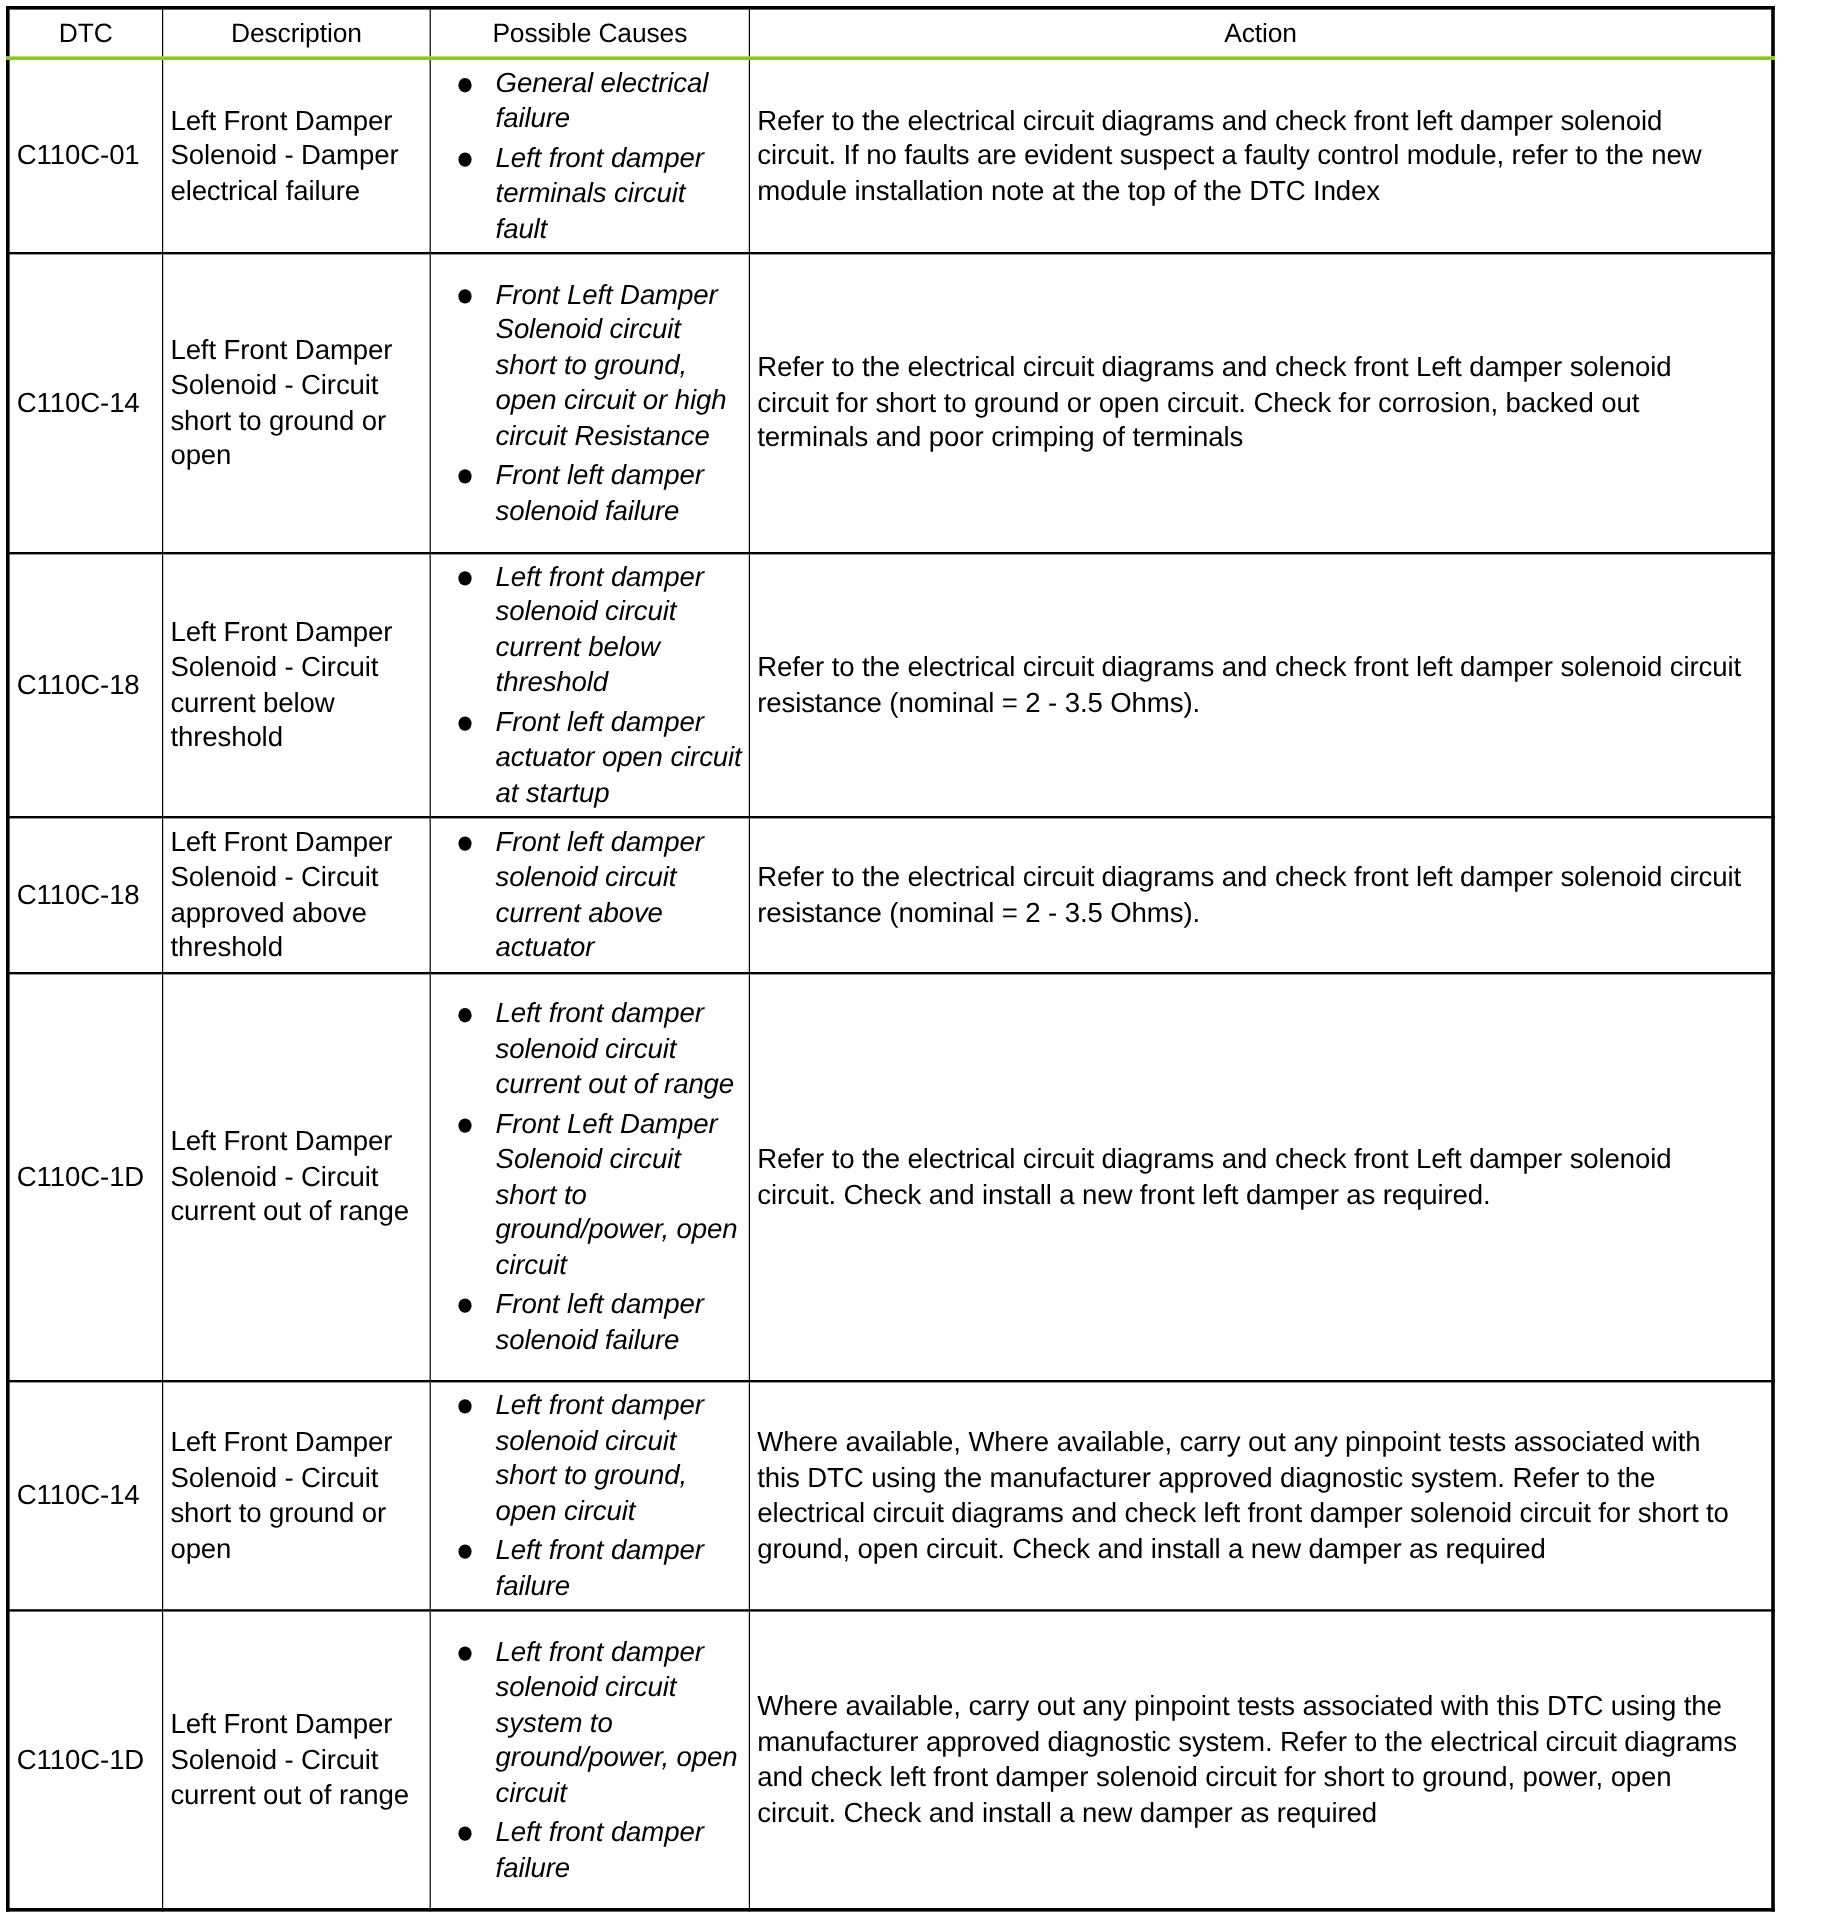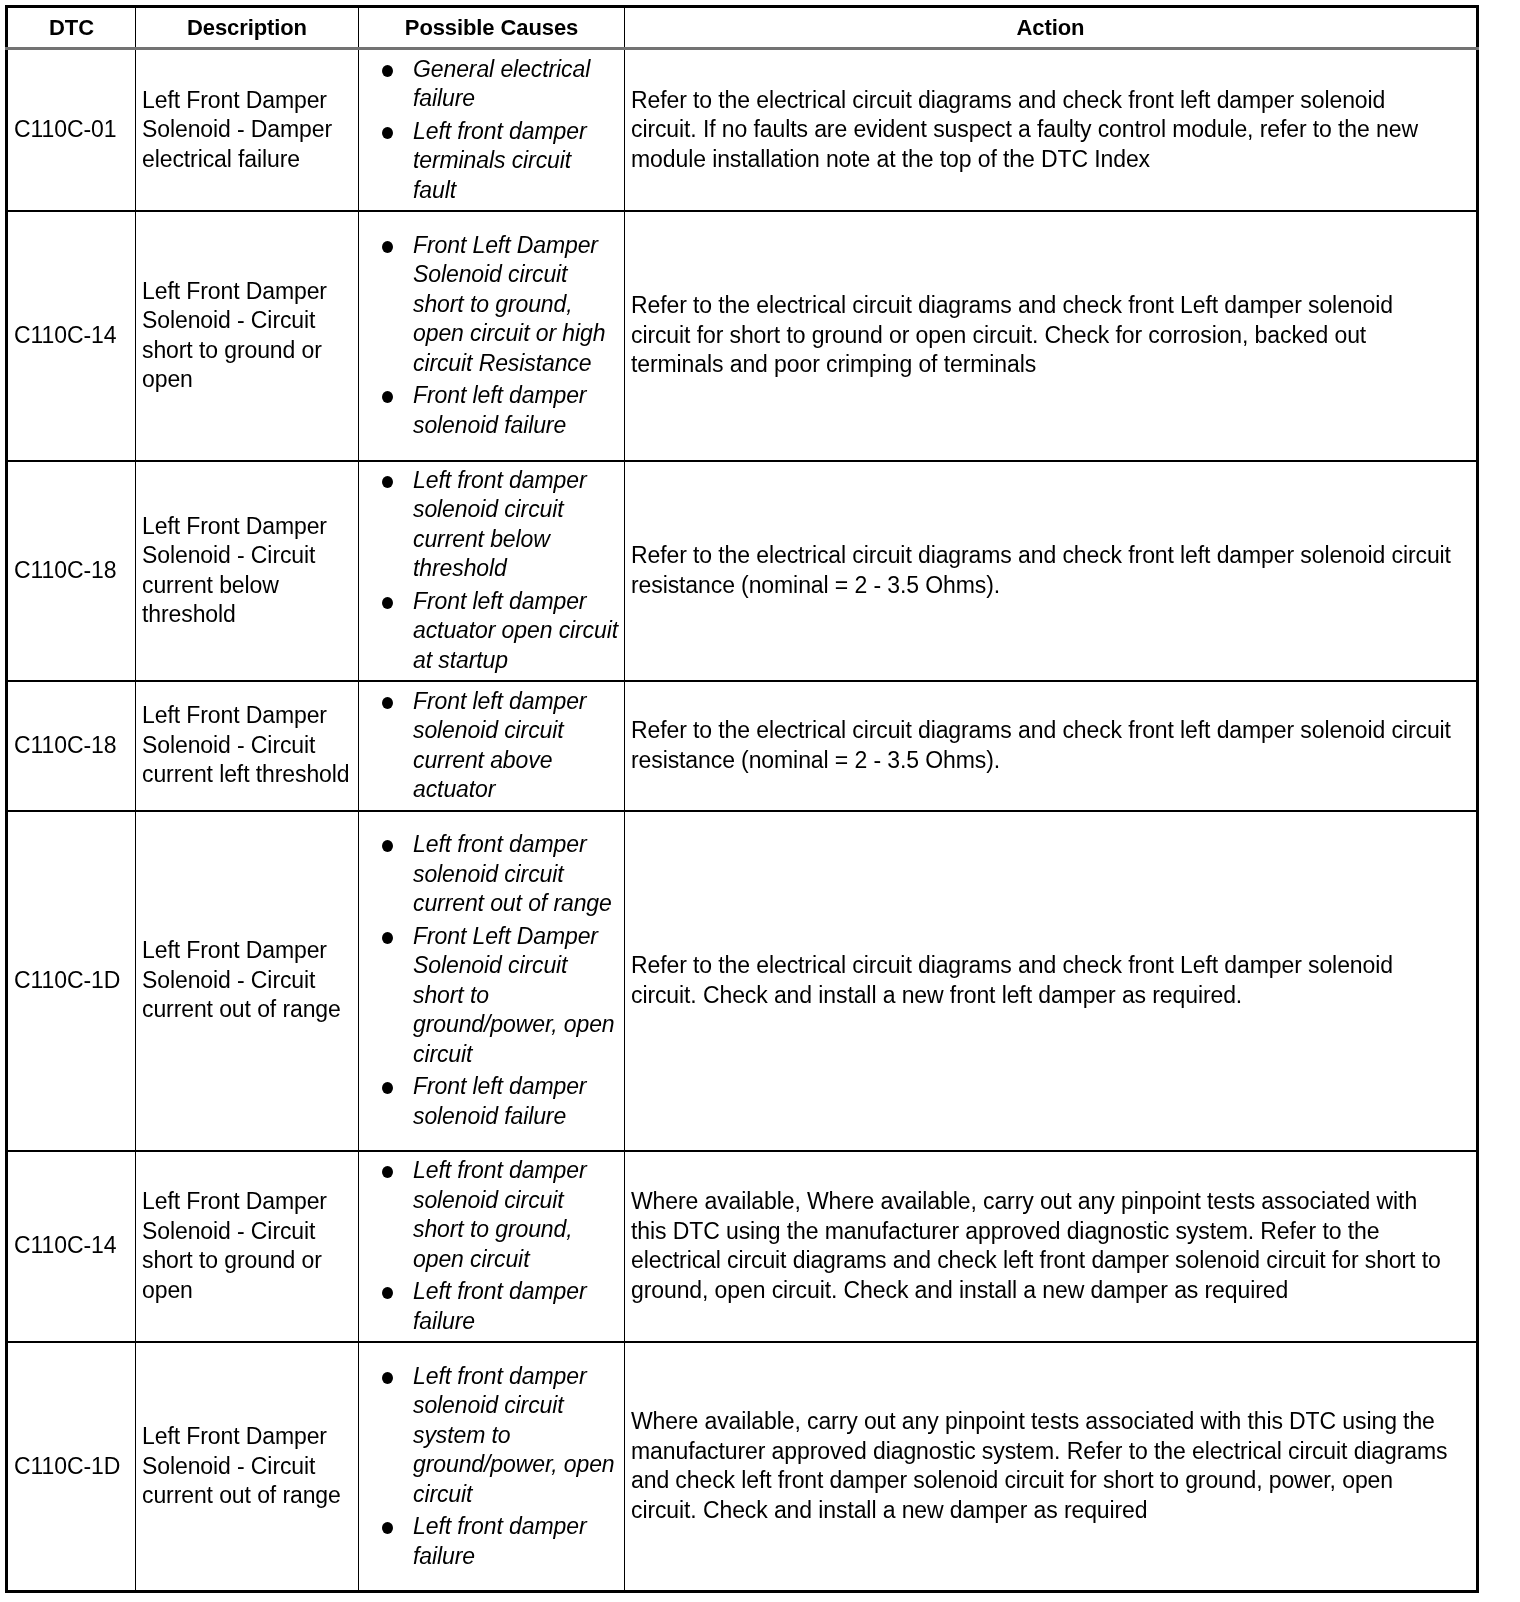--- a/index.html
+++ b/index.html
@@ -33,25 +33,25 @@
       border-right: 1.5px solid #000;
       border-top: 2px solid #000;
       border-bottom: 2px solid #000;
       vertical-align: middle;
       font-size: 23px;
       line-height: 29.5px;
       letter-spacing: -0.1px;
     }
     .dtc-table thead th {
       height: 39px;
-      font-weight: bold;
+      font-weight: normal;
       font-size: 22px;
       text-align: center;
       padding: 0;
-      border-bottom: 3px solid #737373;
+      border-bottom: 3px solid #84cc16;
     }
     .dtc-table td.dtc {
       padding: 0 0 0 6px;
       white-space: nowrap;
       margin-top: 36px;
     }
     .dtc-table td.desc {
       padding: 0 4px 0 6px;
     }
     .dtc-table td.causes {
@@ -135,21 +135,21 @@
         <ul class="causes-list">
           <li><span class="bullet"></span><span>Left front damper solenoid circuit current below threshold</span></li>
           <li><span class="bullet"></span><span>Front left damper actuator open circuit at startup</span></li>
         </ul>
       </td>
       <td class="action">Refer to the electrical circuit diagrams and check front left damper solenoid circuit resistance (nominal = 2 - 3.5 Ohms).</td>
     </tr>
 
     <tr style="height:130px">
       <td class="dtc">C110C-18</td>
-      <td class="desc">Left Front Damper Solenoid - Circuit current left threshold</td>
+      <td class="desc">Left Front Damper Solenoid - Circuit approved above threshold</td>
       <td class="causes">
         <ul class="causes-list">
           <li><span class="bullet"></span><span>Front left damper solenoid circuit current above actuator</span></li>
         </ul>
       </td>
       <td class="action">Refer to the electrical circuit diagrams and check front left damper solenoid circuit resistance (nominal = 2 - 3.5 Ohms).</td>
     </tr>
 
     <tr style="height:340px">
       <td class="dtc">C110C-1D</td>

